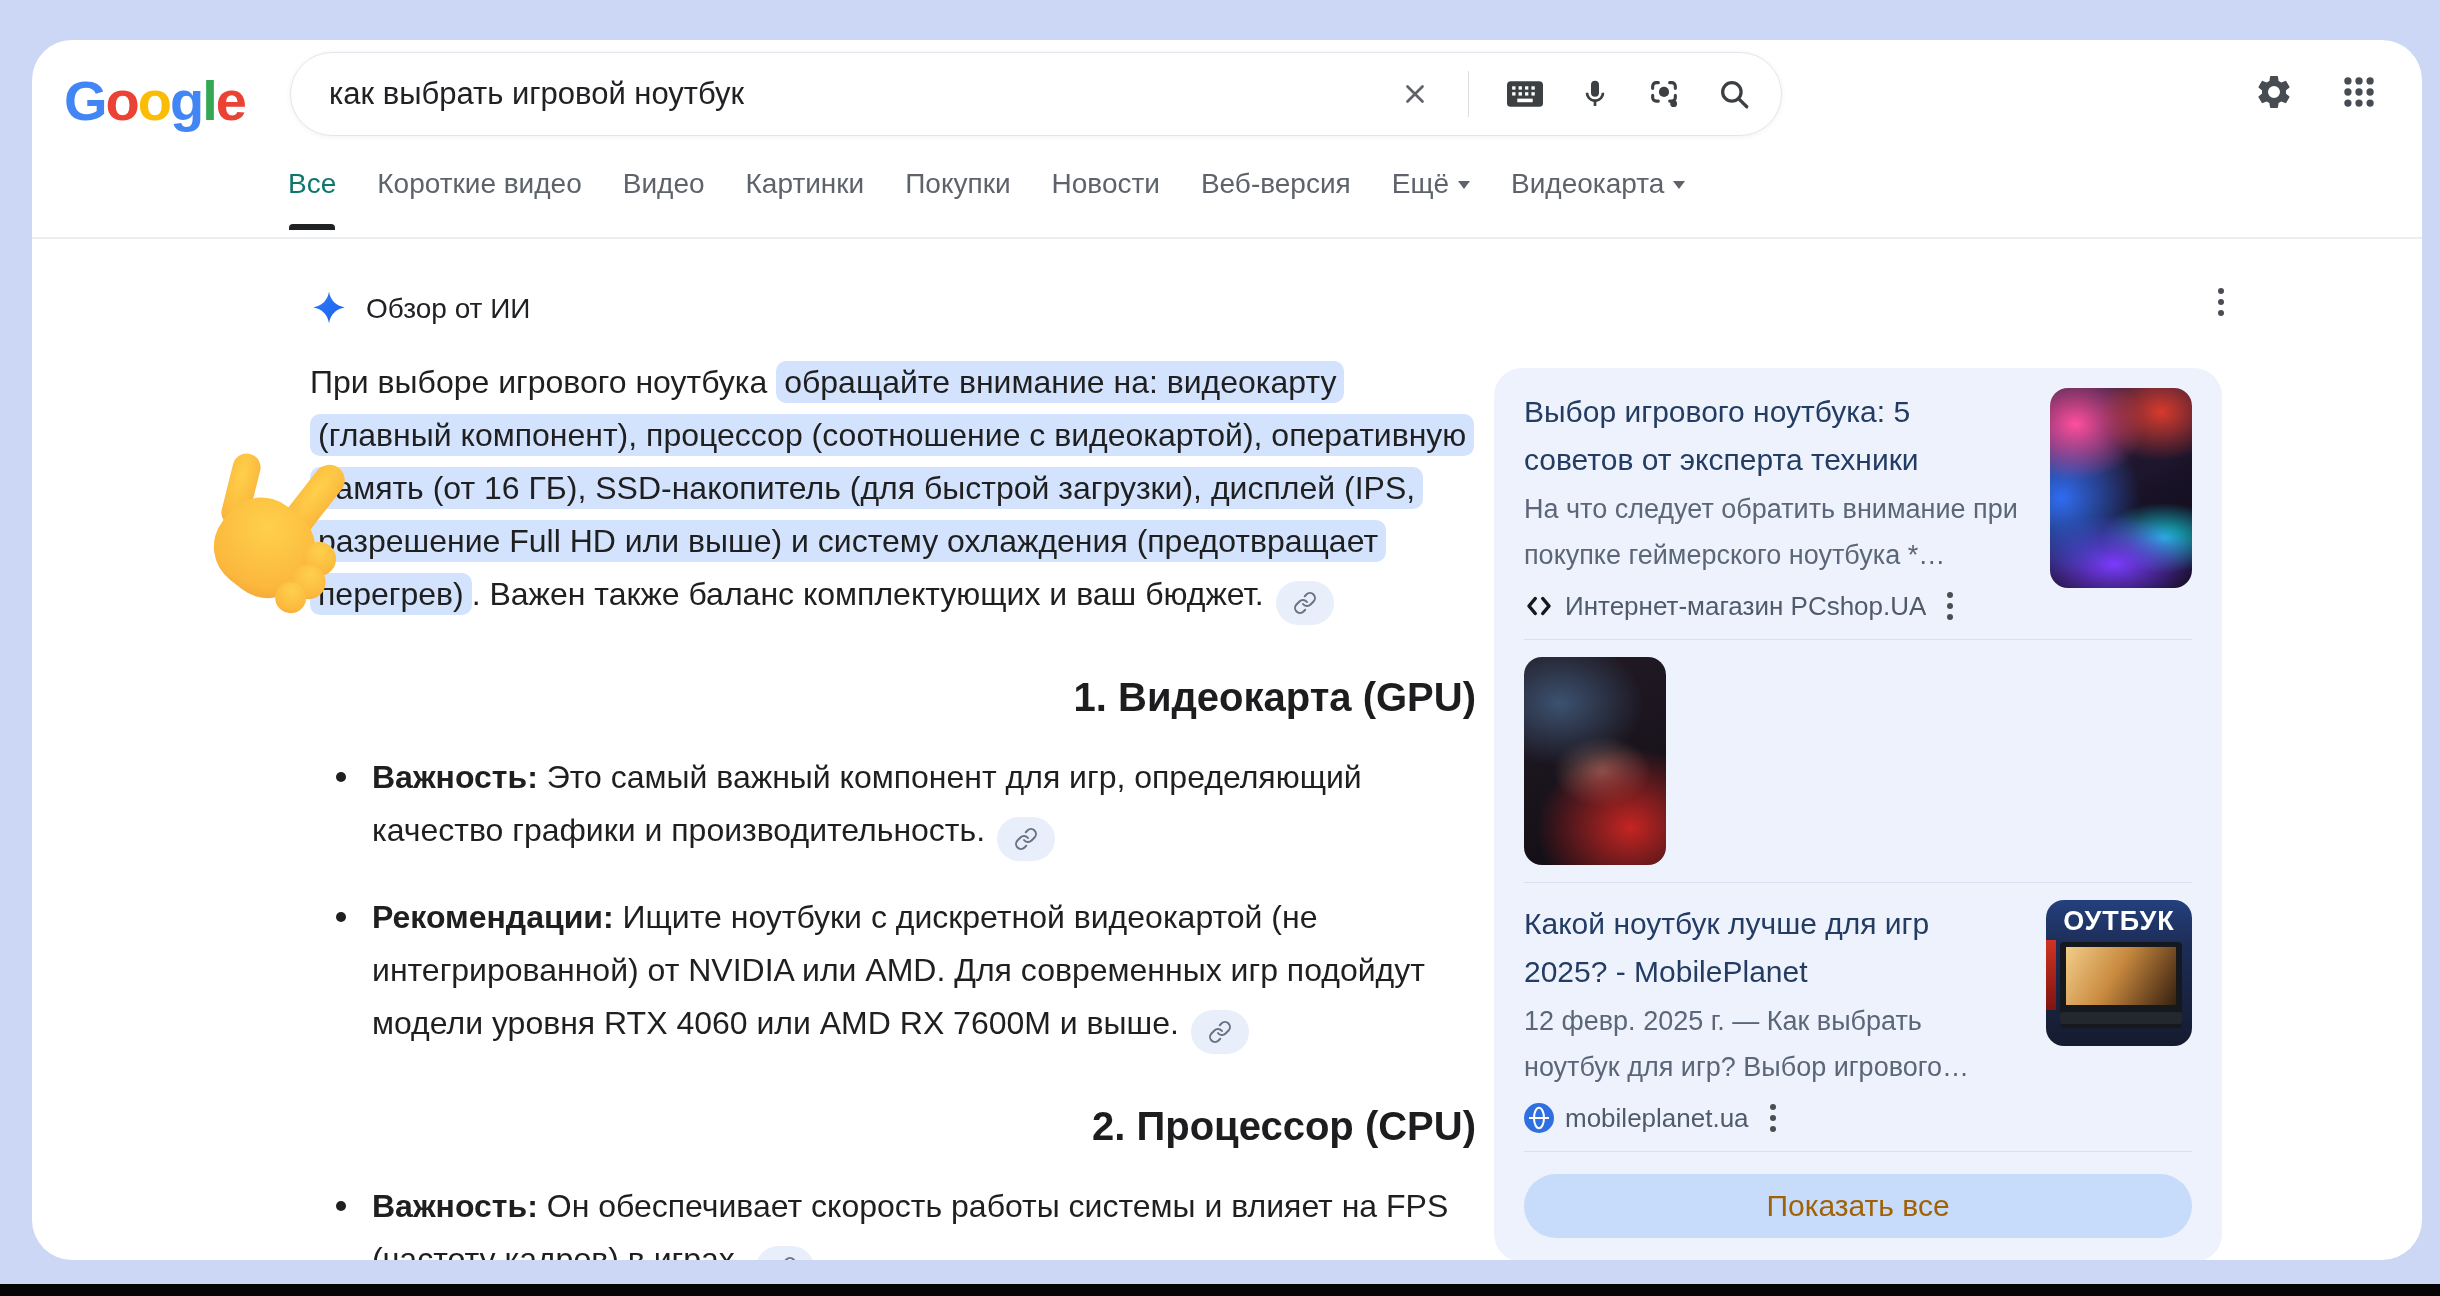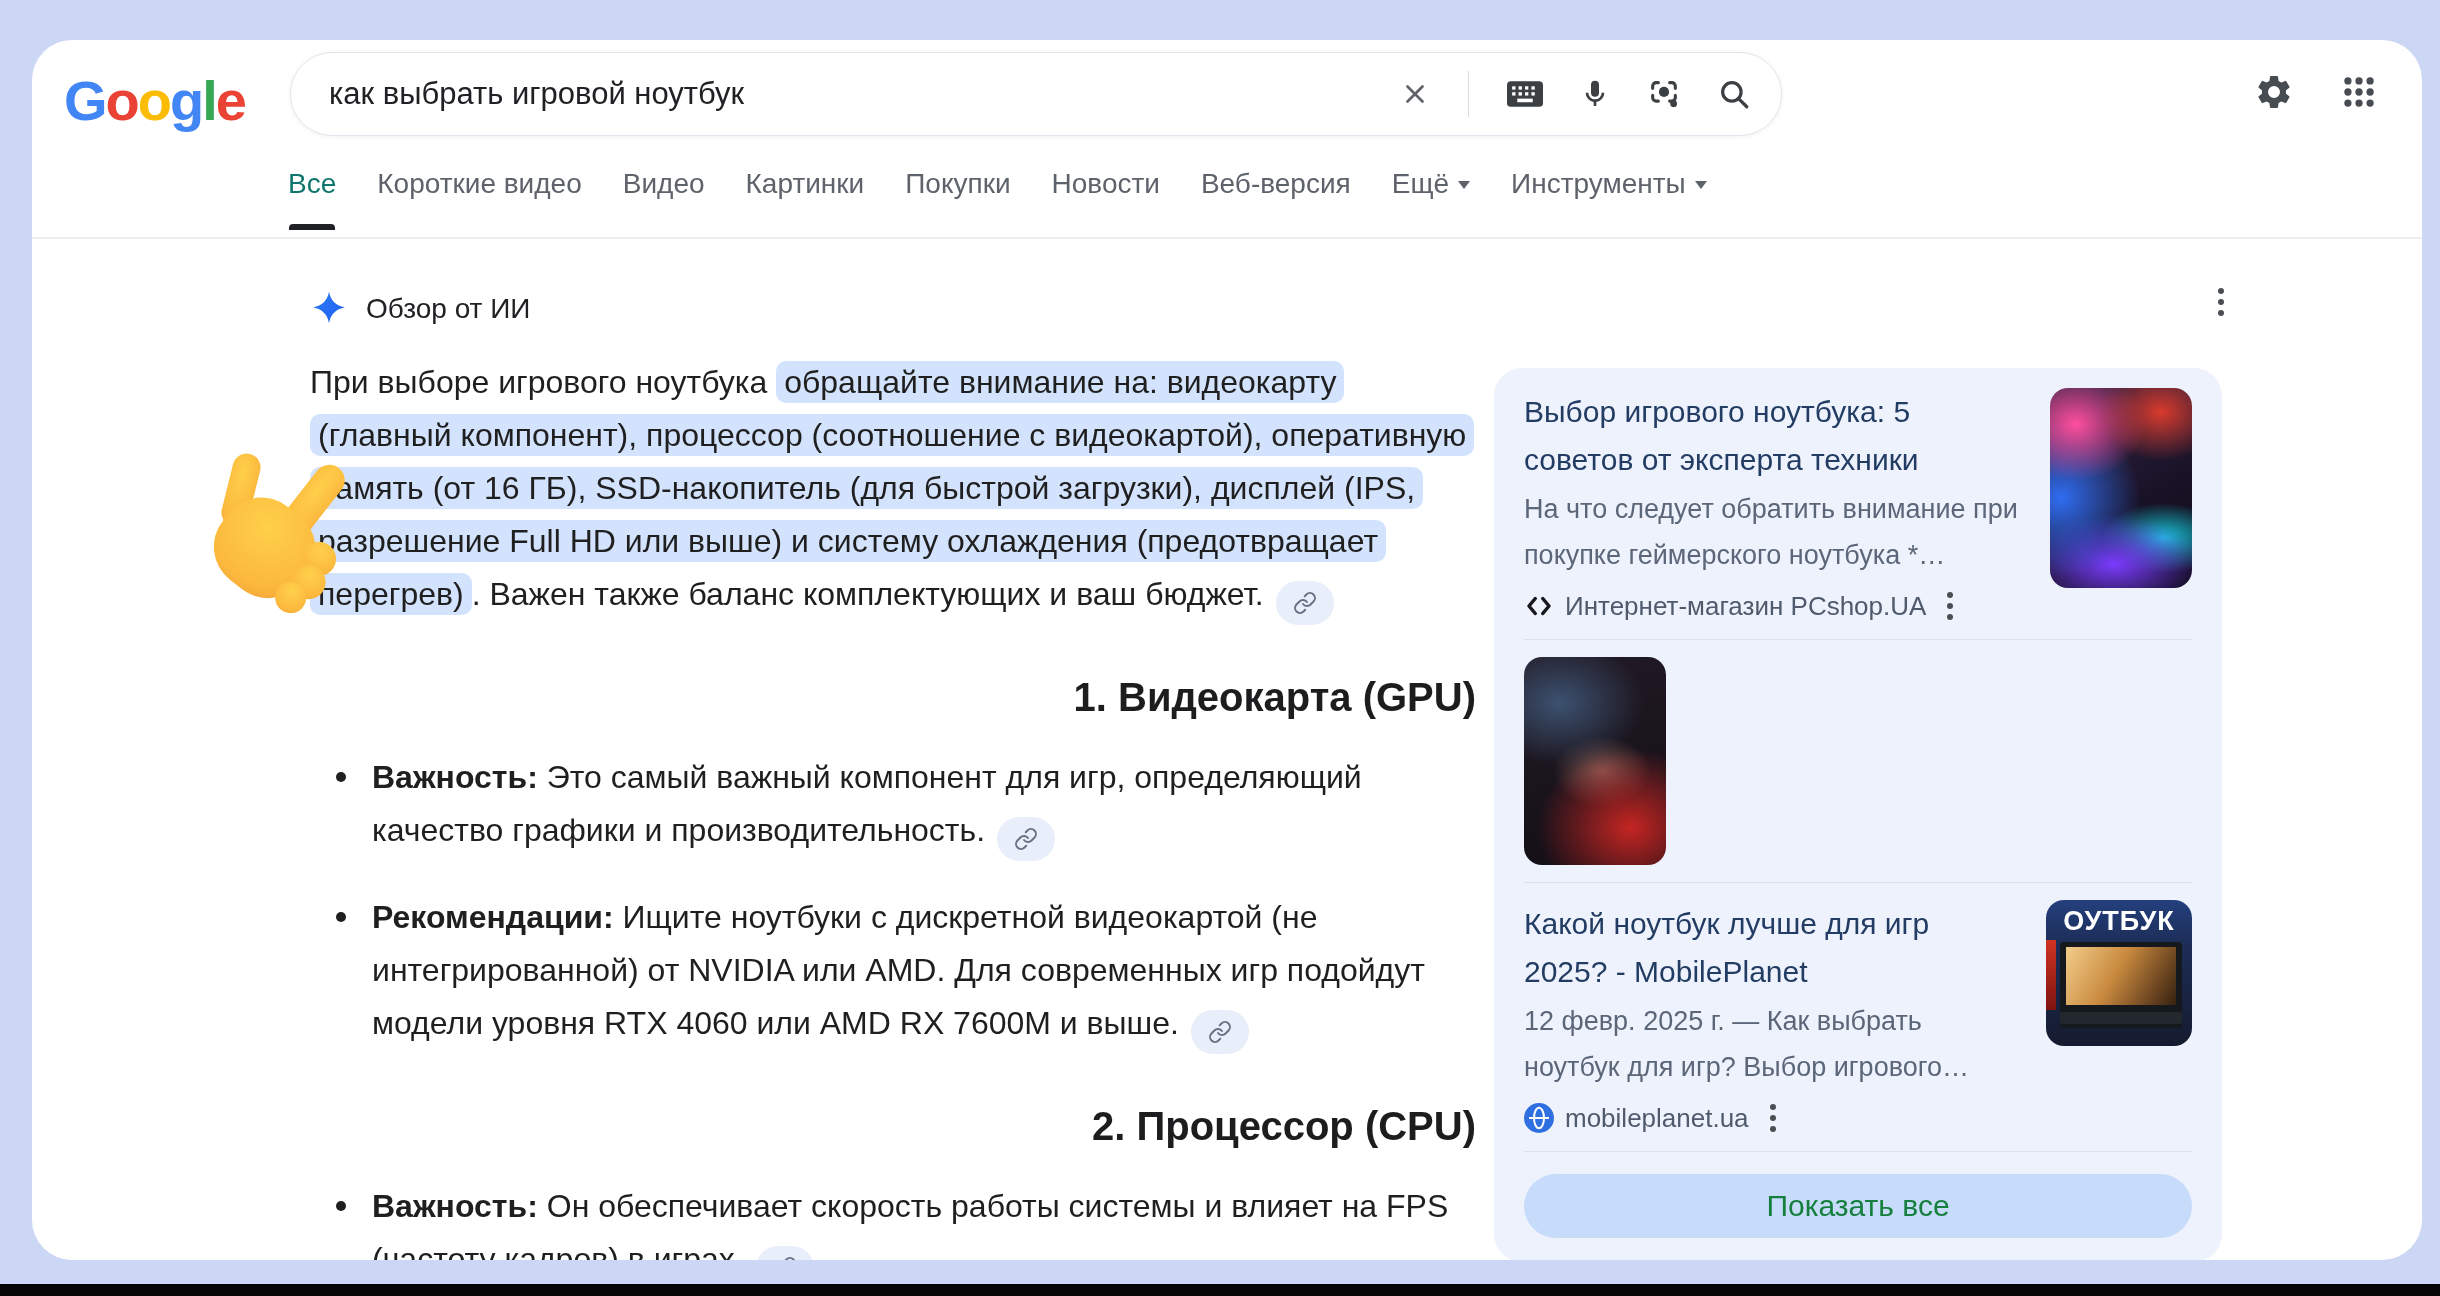--- a/index.html
+++ b/index.html
@@ -69,21 +69,21 @@
       radial-gradient(130px 110px at 75% 82%, #c42522 0%, rgba(196,37,34,0) 72%),
       radial-gradient(70px 50px at 55% 55%, #7e5a54 0%, rgba(126,90,84,0) 70%),
       linear-gradient(160deg, #221b26 0%, #120d14 100%); }
   .thumb3 { width:146px; height:146px; background:linear-gradient(180deg,#24407e 0%, #1d2d57 30%, #151b2e 100%); }
   .thumb3 .banner { position:absolute; left:0; right:0; top:6px; text-align:center; font-size:27px; font-weight:700; color:#ffffff; letter-spacing:1px; }
   .thumb3 .laptop { position:absolute; left:14px; right:10px; top:42px; height:86px; background:#15181d; border-radius:4px; }
   .thumb3 .screen { position:absolute; left:6px; right:6px; top:5px; height:58px; background:linear-gradient(120deg,#f2cd8a 0%, #c98a3f 45%, #6b4520 80%, #352211 100%); }
   .thumb3 .base { position:absolute; left:0px; right:0px; bottom:4px; height:12px; background:#23272e; border-radius:2px; }
   .thumb3 .redstripe { position:absolute; left:0; top:40px; width:10px; height:70px; background:linear-gradient(180deg,#d03322,#7e1410); }
   .sdivider { height:1px; background:#d8dff1; margin:17px 0; }
-  .showall { margin-top:22px; height:64px; border-radius:32px; background:#c7dbfa; display:flex; align-items:center; justify-content:center; font-size:30px; color:#15803d; cursor:pointer; }
+  .showall { margin-top:22px; height:64px; border-radius:32px; background:#c7dbfa; display:flex; align-items:center; justify-content:center; font-size:30px; color:#a16207; cursor:pointer; }
 
   
   .fav { width:30px; height:30px; flex:none; display:flex; align-items:center; justify-content:center; }
   .fav-rainbow { border-radius:8px; background:
       radial-gradient(circle at 50% 50%, #ffffff 0 31%, rgba(255,255,255,0) 33%),
       conic-gradient(#4286f5 0deg, #34a853 100deg, #fbbc05 180deg, #ea4335 260deg, #4286f5 360deg);
       border:2px solid #ffffff; box-shadow:0 0 0 1px #e3e7f2; }
   .fav-globe { border-radius:50%; background:#2f6fe0; }
 </style>
 </head>
@@ -182,21 +182,21 @@
         <span>Новости</span>
       </span>
     <span class="tab">
         <span>Веб-версия</span>
       </span>
     <span class="tab">
         <span>Ещё</span>
         <span class="caret"></span>
       </span>
     <span class="tab">
-        <span>Инструменты</span>
+        <span>Видеокарта</span>
         <span class="caret"></span>
       </span>
   </div>
   <div class="tabline"></div>
 
   <div class="aio-head">
     <svg width="38" height="38" viewBox="0 0 24 24">
         <defs>
           <linearGradient id="sg" x1="0" y1="0" x2="1" y2="1">
             <stop offset="0" stop-color="#2f7cf6"></stop>

